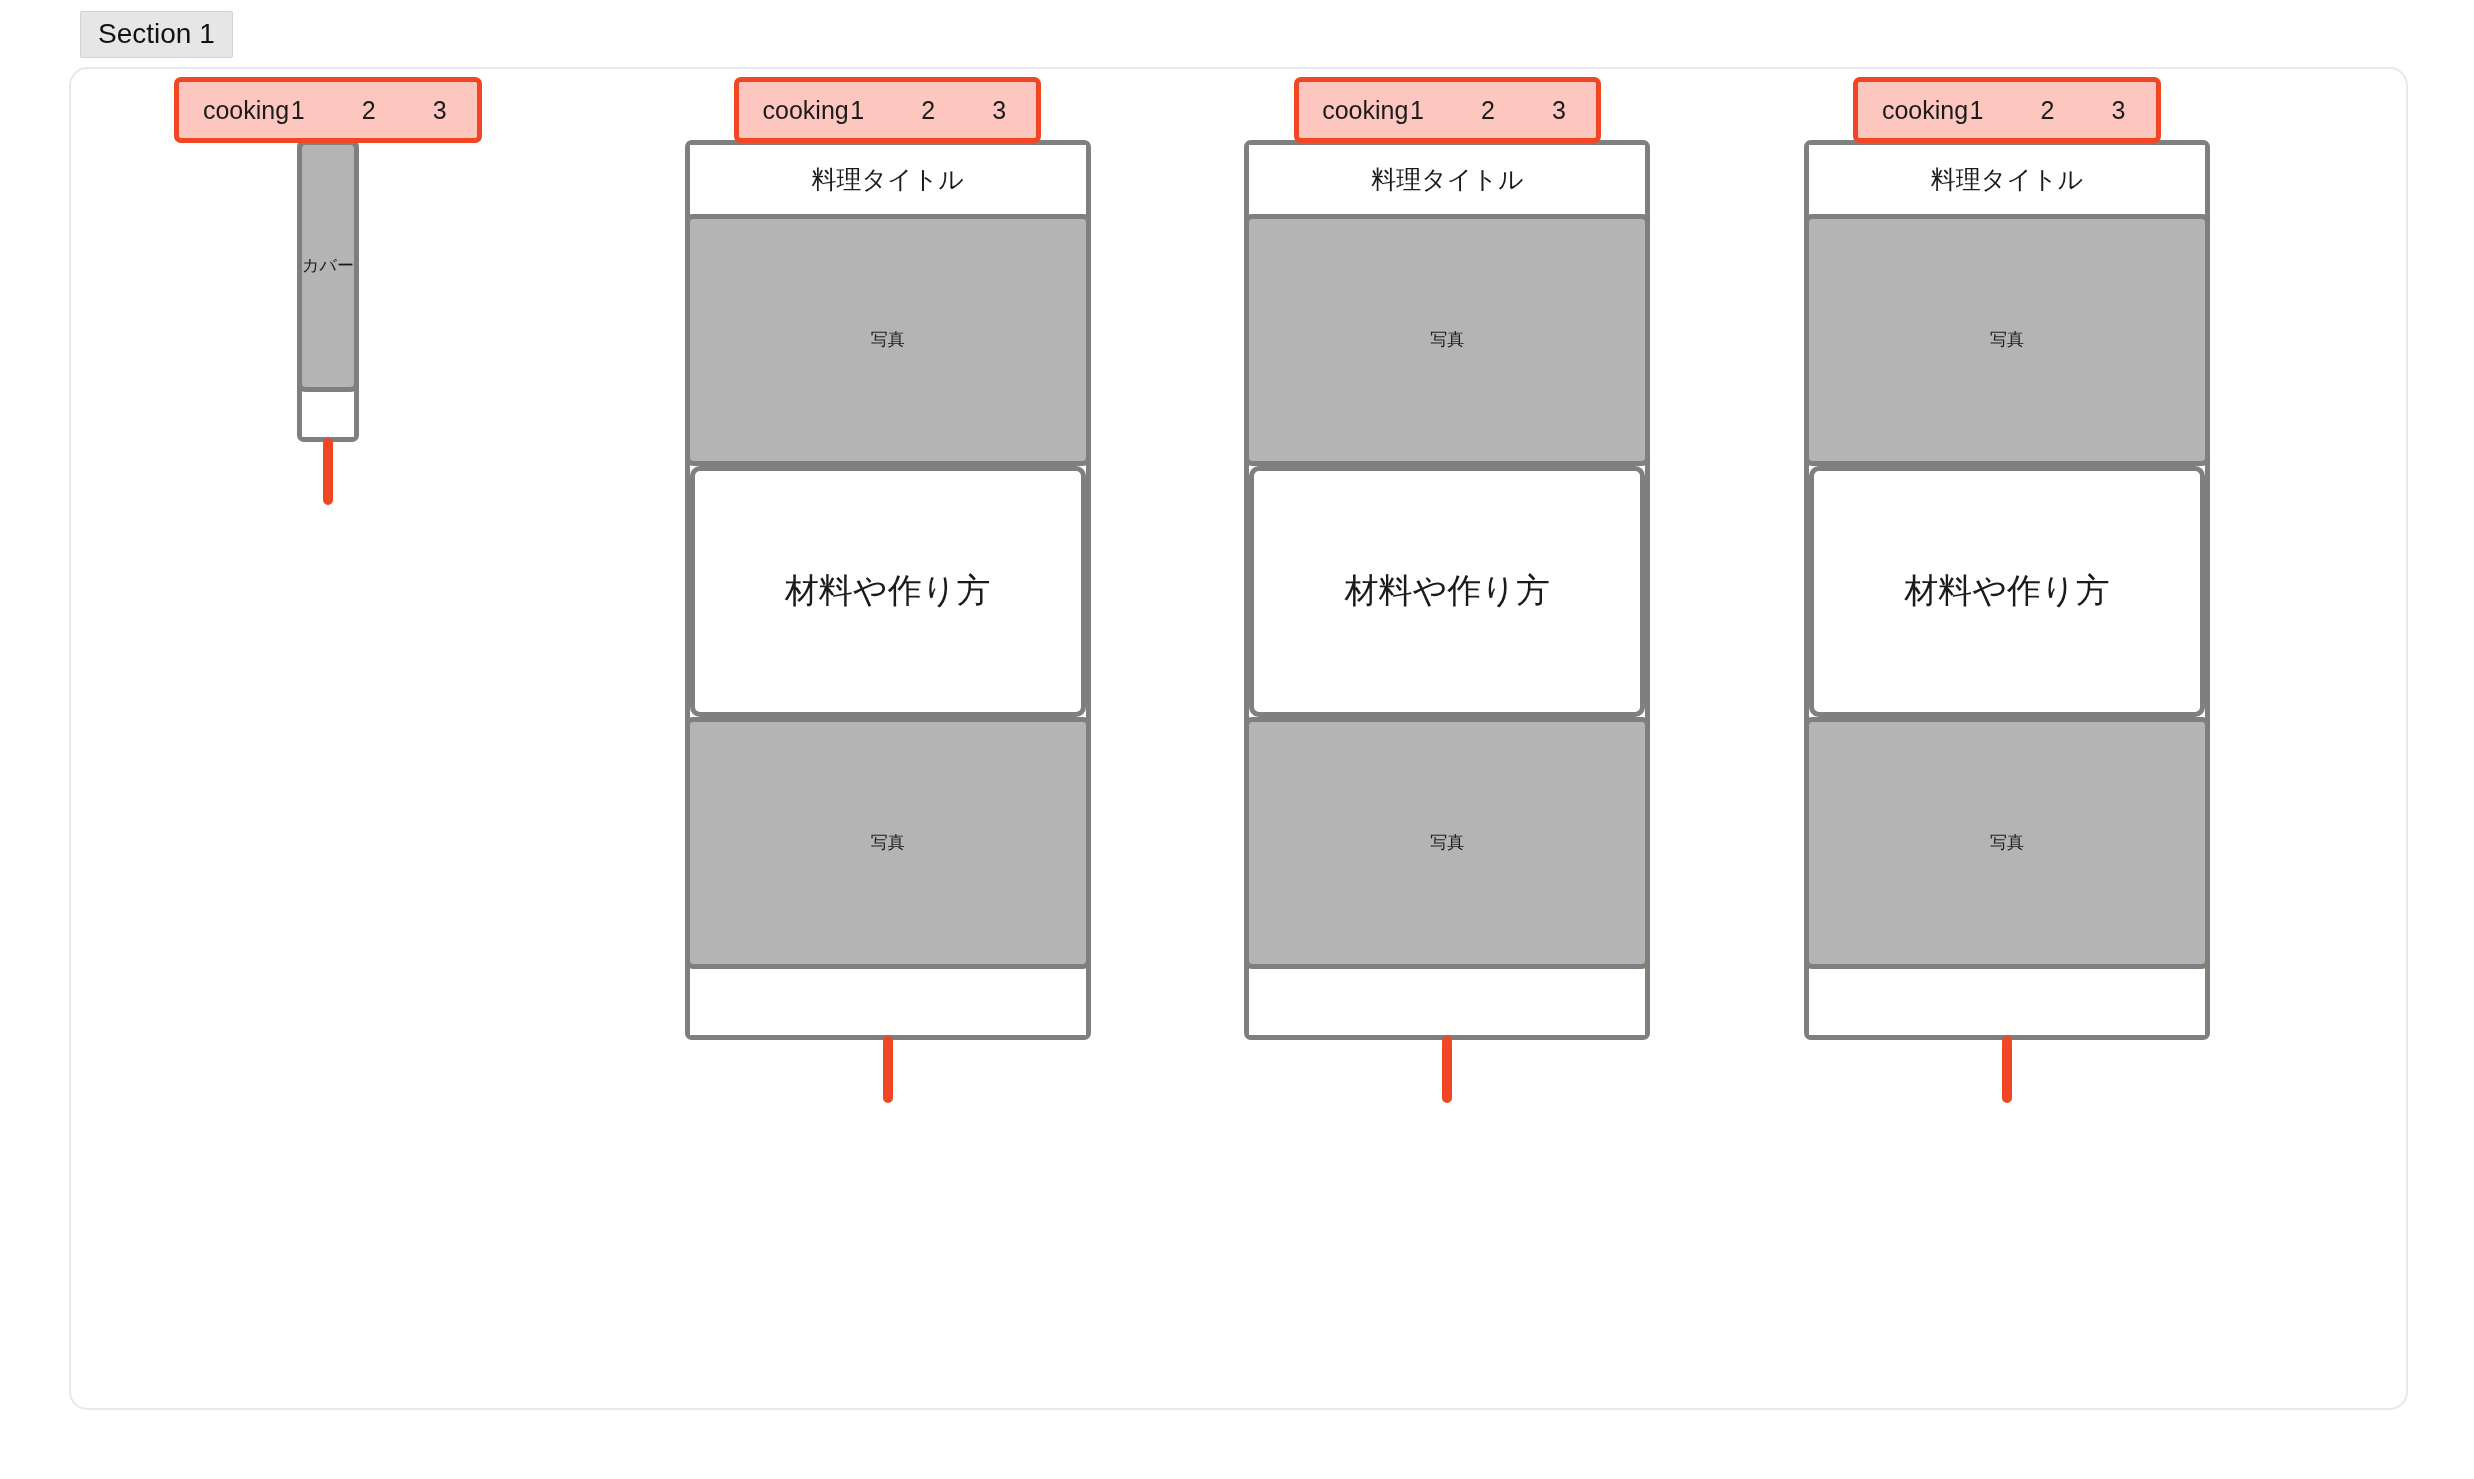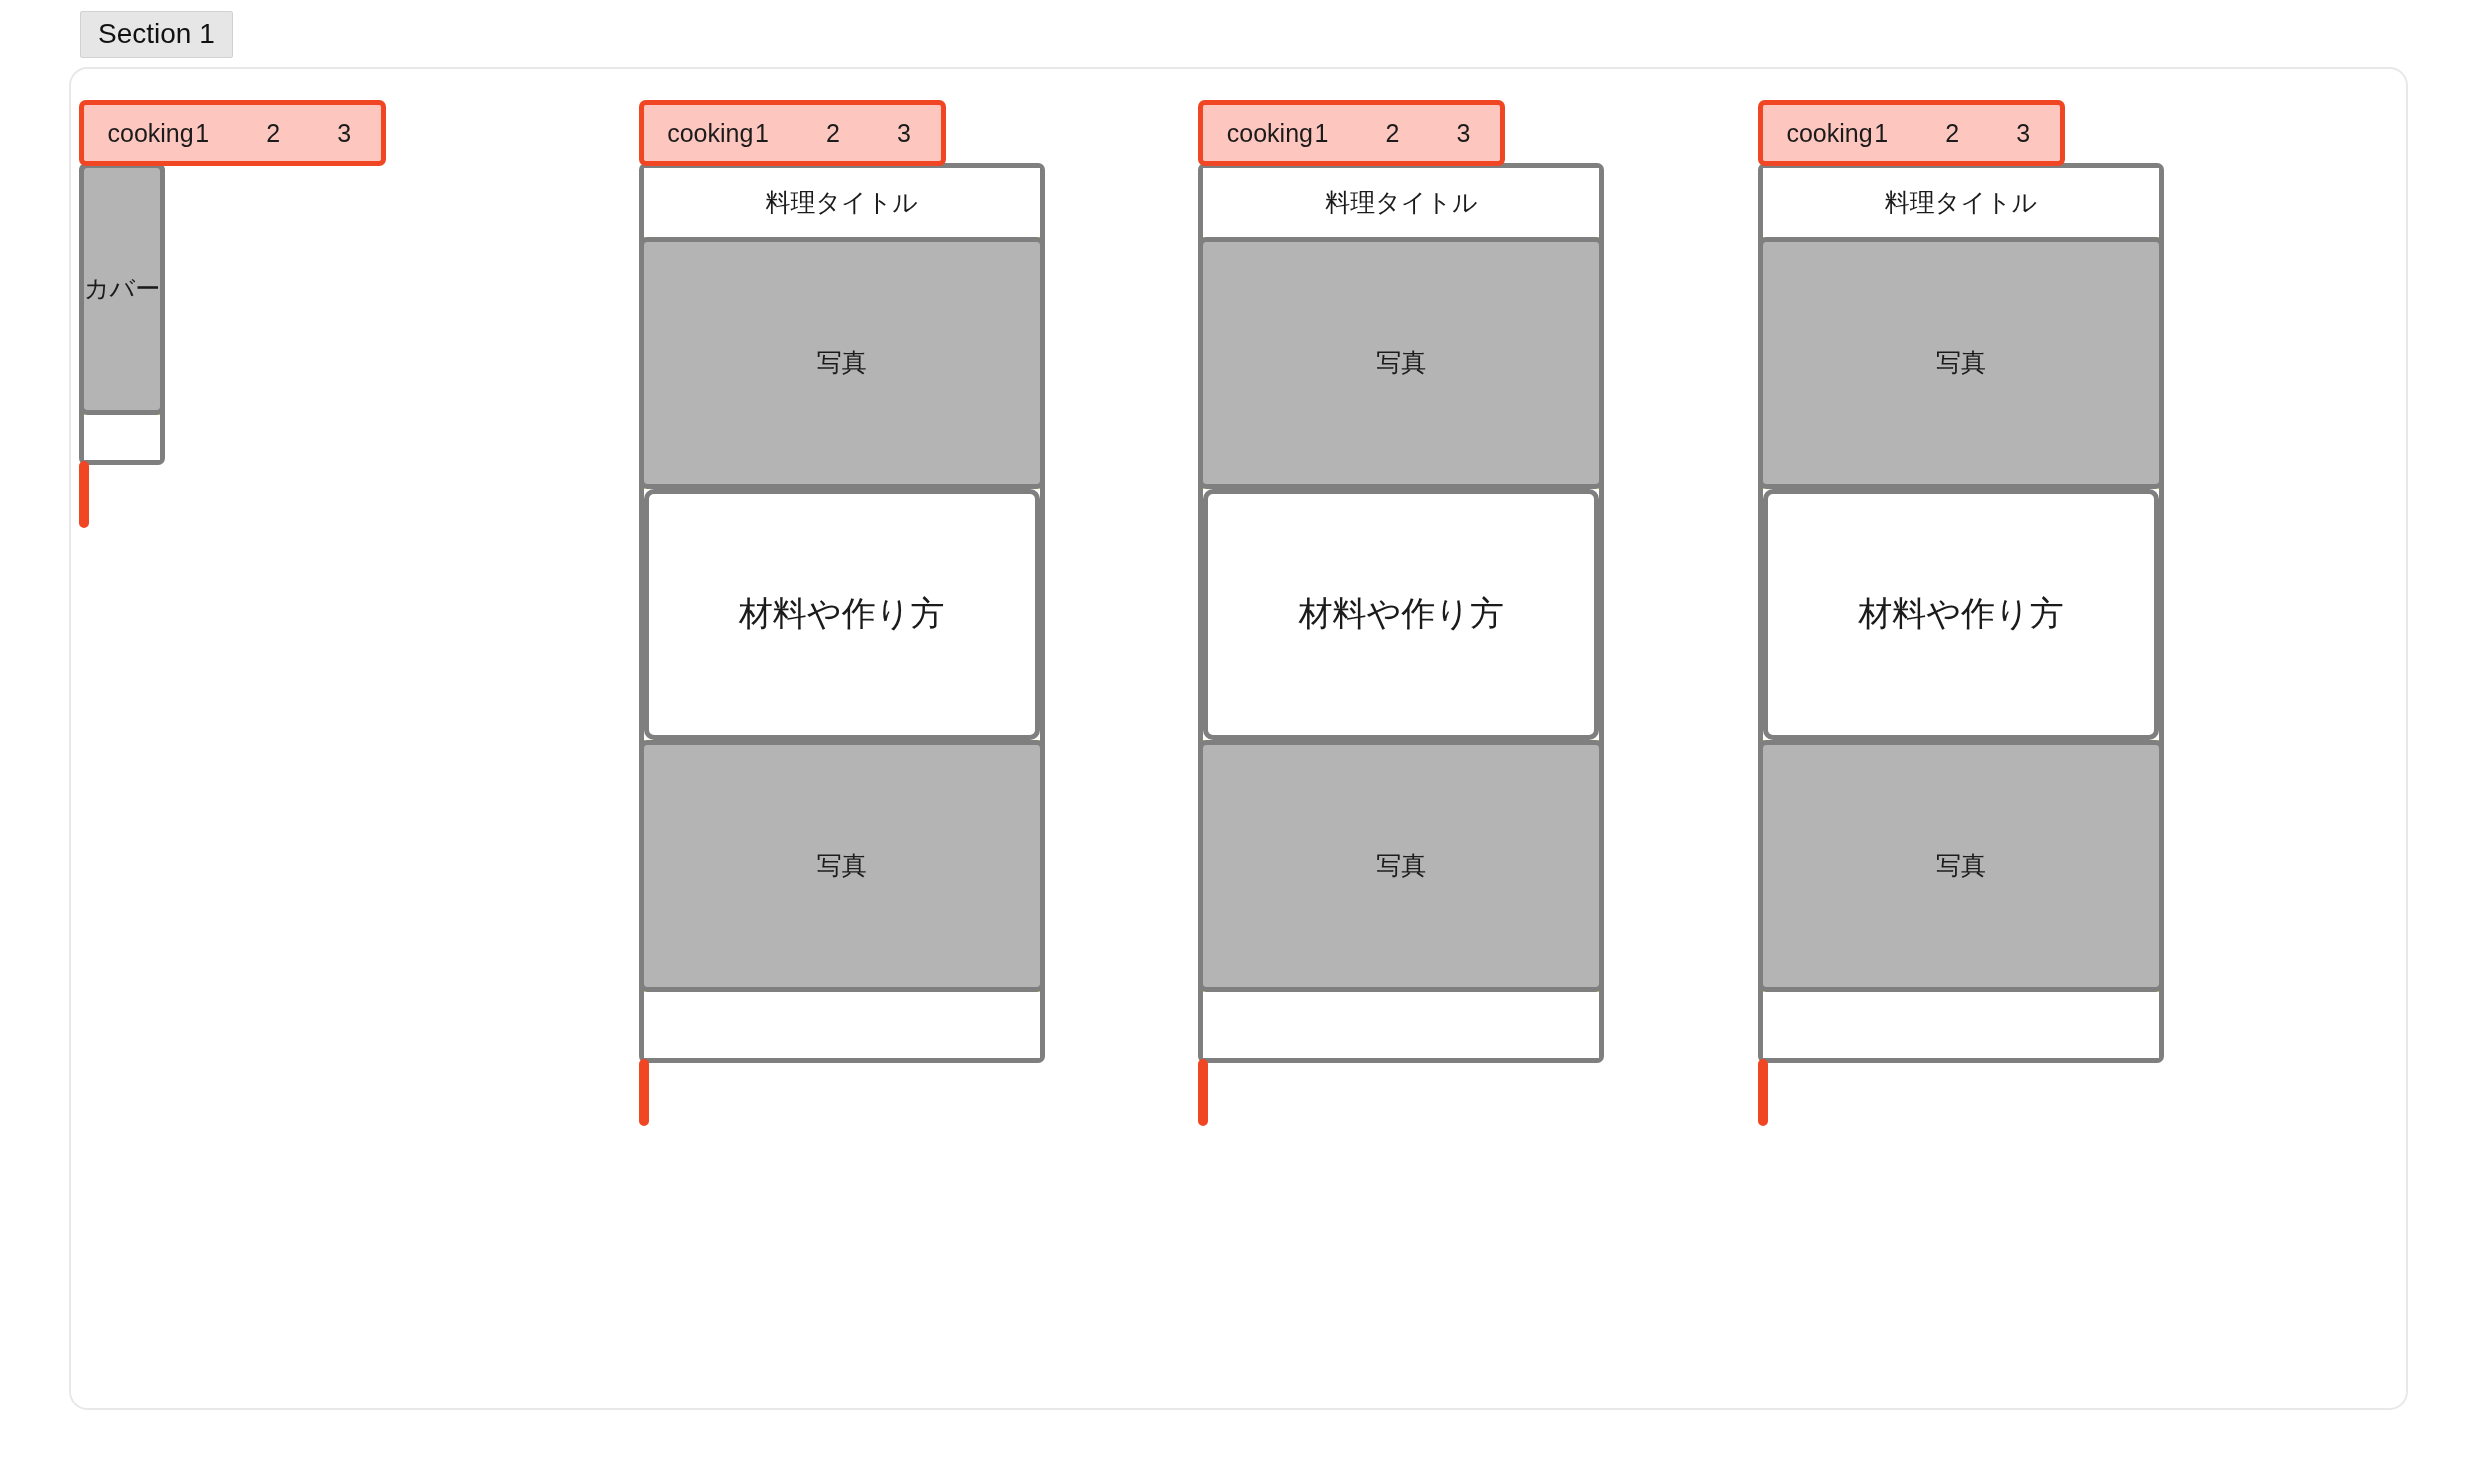--- a/index.html
+++ b/index.html
@@ -54,22 +54,21 @@
     height: 1194px;
     display: flex;
     justify-content: space-between;
     align-items: flex-start;
   }
 
   .card {
     width: 498px;
     display: flex;
     flex-direction: column;
-    align-items: flex-start;
-    margin-top: 23px;
+    align-items: center;
   }
 
   
   .card-header {
     height: 66px;
     background: #fdc7c0;
     border: 5px solid #f04623;
     border-radius: 6.7px;
     display: flex;
     align-items: center;
@@ -111,21 +110,21 @@
   }
 
   
   .media {
     background: #b4b4b4;
     border: 5px solid #7f7f7f;
     border-radius: 8.4px;
     display: flex;
     align-items: center;
     justify-content: center;
-    font-size: 25px;
+    font-size: 17px;
     color: #1b1b1b;
     flex: none;
   }
   .media.cover   { height: 252px; margin: -5px -5px 0 -5px; }
   .media.photo   { height: 252px; margin: 0 -5px; }
 
   
   .title-strip {
     height: 69px;
     background: #ffffff;

